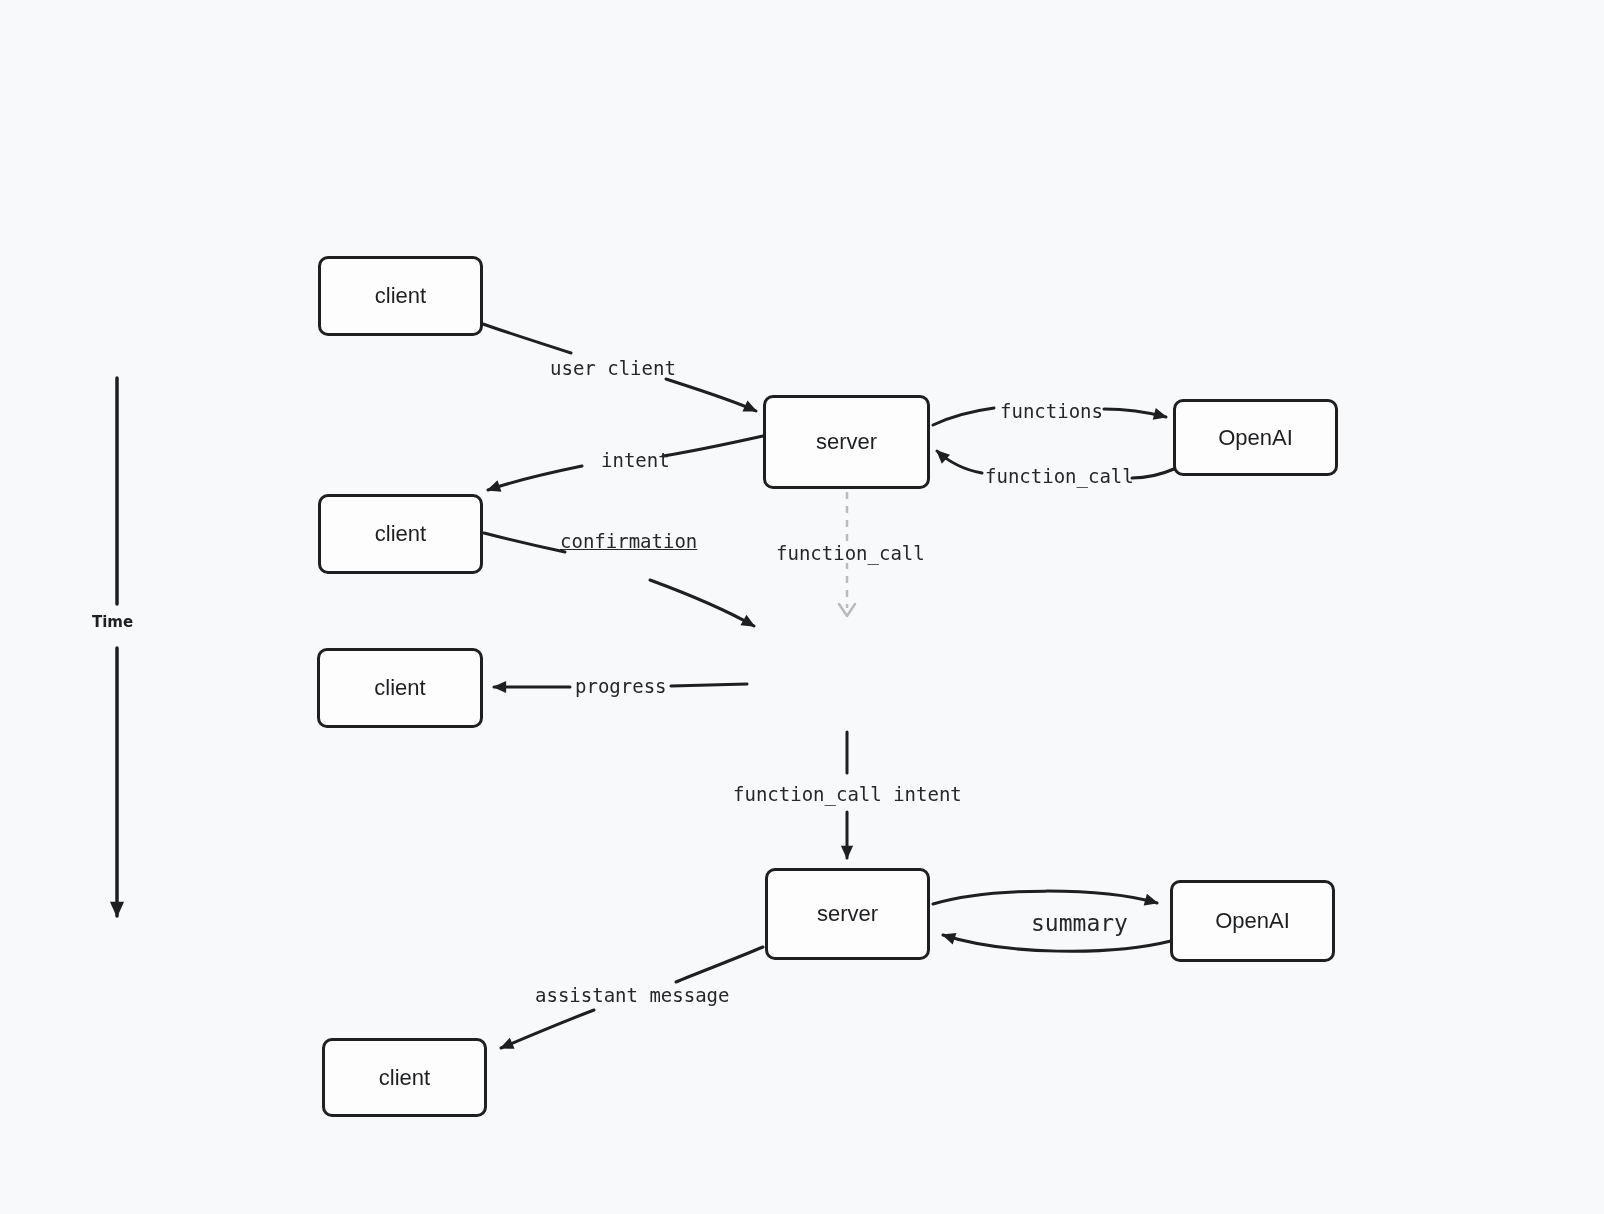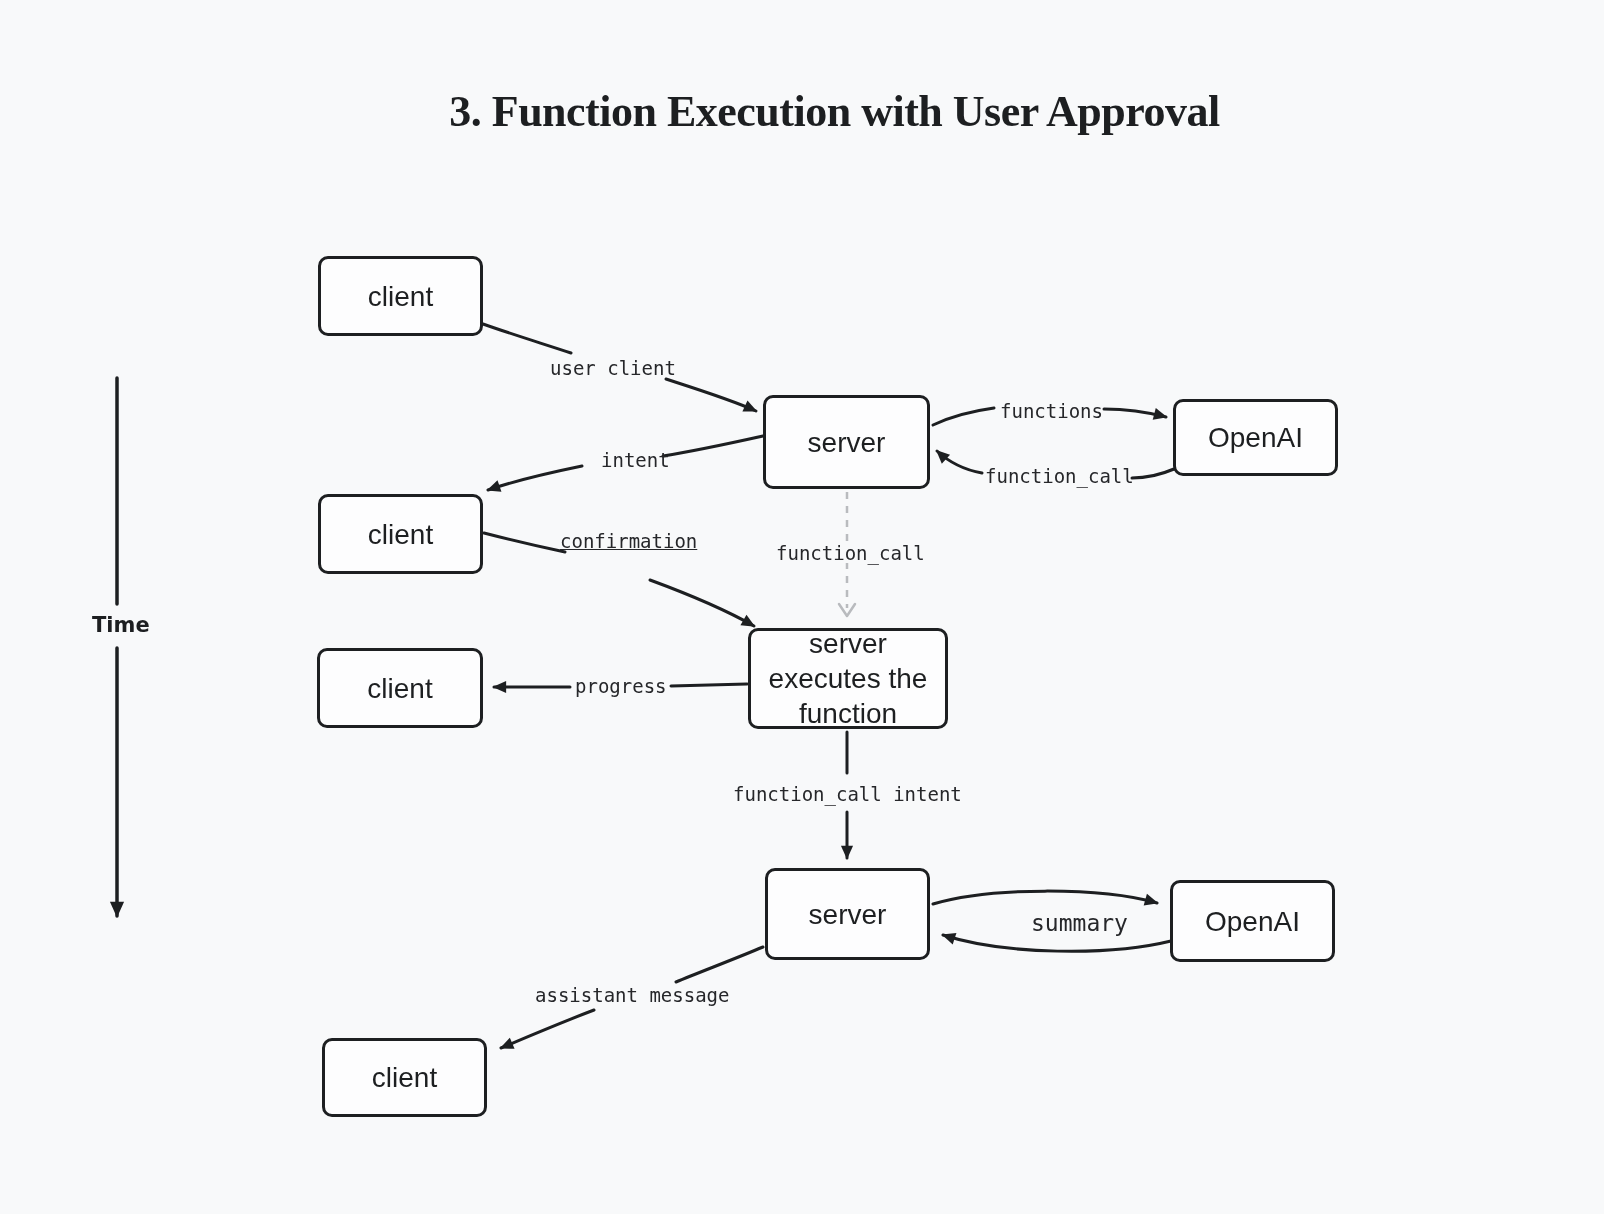--- a/index.html
+++ b/index.html
@@ -38,21 +38,21 @@
   .node {
     position: absolute;
     background: var(--box-fill);
     border: 3px solid var(--ink);
     border-radius: 10px;
     display: flex;
     align-items: center;
     justify-content: center;
     text-align: center;
     color: var(--ink);
-    font-size: 28px;
+    font-size: 22px;
     font-weight: 500;
     line-height: 1.25;
   }
   .node span { display: block; max-width: 170px; }
   #n-client1 { left: 318px; top: 256px; width: 165px; height: 80px; }
   #n-client2 { left: 318px; top: 494px; width: 165px; height: 80px; }
   #n-client3 { left: 317px; top: 648px; width: 166px; height: 80px; }
   #n-client4 { left: 322px; top: 1038px; width: 165px; height: 79px; }
   #n-server1 { left: 763px; top: 395px; width: 167px; height: 94px; }
   #n-server2 { left: 765px; top: 868px; width: 165px; height: 92px; }
@@ -75,21 +75,21 @@
   #l-confirmation       { left: 560px;  top: 532px; text-decoration: underline; }
   #l-function-call-mid  { left: 773px;  top: 544px; background: var(--bg); padding: 0 3px; }
   #l-progress           { left: 575px;  top: 677px; }
   #l-function-call-result { left: 733px; top: 785px; }
   #l-summary            { left: 1000px; top: 912px; font-size: 23px; margin-left: 31px; }
   #l-assistant-message  { left: 535px;  top: 986px; }
   #l-time {
     left: 92px; top: 615px;
     font-family: "DejaVu Sans", sans-serif;
     font-weight: 700;
-    font-size: 21px;
+    font-size: 15px;
     color: var(--ink);
   }
   .edge { stroke: var(--ink); stroke-width: 3; fill: none; stroke-linecap: round; }
   .edge-dashed { stroke: var(--dash-gray); stroke-width: 2.5; fill: none; stroke-dasharray: 7 7; stroke-linecap: butt; }
   .chevron { stroke: var(--dash-gray); stroke-width: 2.5; fill: none; stroke-linecap: round; stroke-linejoin: round; }
   .time-line { stroke: var(--ink); stroke-width: 3.5; fill: none; stroke-linecap: round; }
 </style>
 </head>
 <body>
 
@@ -129,36 +129,32 @@
     <path class="edge" d="M 847,732 L 847,773"></path>
     <path class="edge" d="M 847,812 L 847,858" marker-end="url(#ah)"></path>
 
     <path class="edge" d="M 933,904 C 990,887 1100,887 1157,903" marker-end="url(#ah)"></path>
     <path class="edge" d="M 1171,941 C 1110,956 1005,955 943,935" marker-end="url(#ah)"></path>
 
     <path class="edge" d="M 763,947 C 732,960 700,972 676,982"></path>
     <path class="edge" d="M 594,1010 C 560,1023 527,1037 501,1048" marker-end="url(#ah)"></path>
   </svg>
 
-  <h1 class="title">3. Function Execution with User Approval</h1>
 
   <div class="node" id="n-client1">
     <span>client</span>
   </div>
   <div class="node" id="n-server1">
     <span>server</span>
   </div>
   <div class="node" id="n-openai1">
     <span>OpenAI</span>
   </div>
   <div class="node" id="n-client2">
     <span>client</span>
-  </div>
-  <div class="node" id="n-serverexec">
-    <span>server executes the function</span>
   </div>
   <div class="node" id="n-client3">
     <span>client</span>
   </div>
   <div class="node" id="n-server2">
     <span>server</span>
   </div>
   <div class="node" id="n-openai2">
     <span>OpenAI</span>
   </div>

